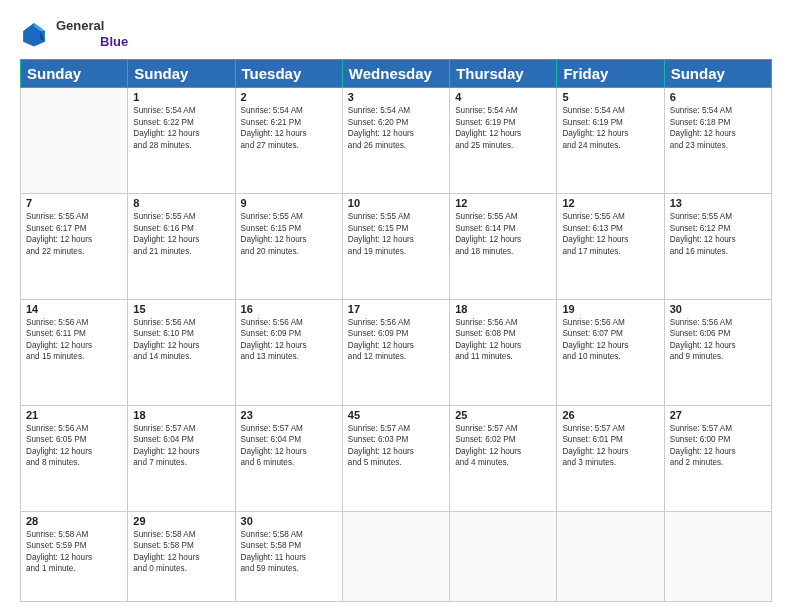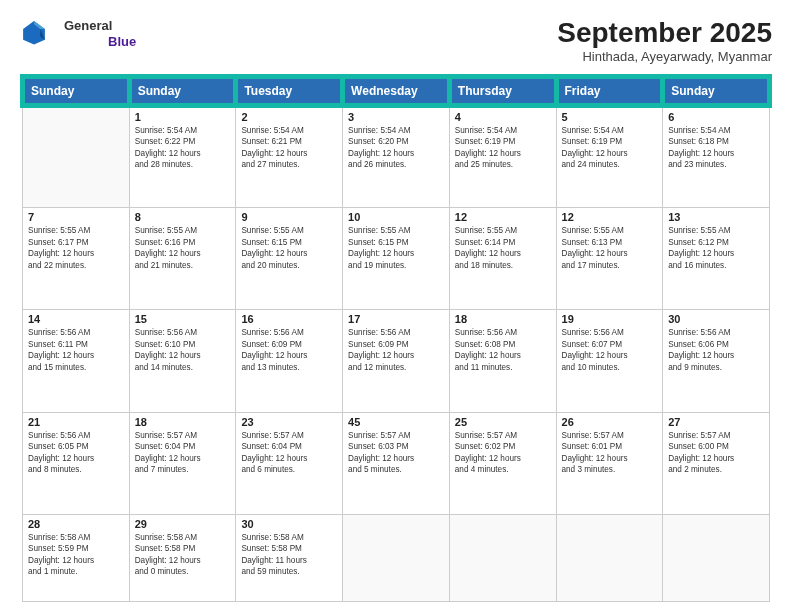--- a/index.html
+++ b/index.html
@@ -18,21 +18,22 @@
       flex-direction: column;
     }
     .header {
       display: flex;
       justify-content: space-between;
       align-items: flex-start;
       margin-bottom: 10px;
     }
     .logo {
       display: flex;
-      gap: 16px;
+      align-items: center;
+      gap: 8px;
     }
     .logo-text {
       font-size: 13px;
       font-weight: bold;
       line-height: 1.2;
     }
     .logo-text .general { color: #333; }
     .logo-text .blue { color: #4c1d95; margin-left: 44px; }
     .logo-icon {
       width: 28px;
@@ -55,23 +56,23 @@
       width: 100%;
       border-collapse: collapse;
       flex: 1;
       font-size: 9px;
     }
     .calendar th {
       background: #2a6db5;
       color: #fff;
       text-align: left;
       padding: 5px 6px;
-      font-size: 12px;
+      font-size: 15px;
       font-weight: bold;
-      border: 5px solid #14b8a6;
+      border: 1px solid #14b8a6;
     }
     .calendar td {
       border: 1px solid #ccc;
       vertical-align: top;
       padding: 3px 5px;
       width: calc(100% / 7);
       height: 88px;
     }
     .calendar td.empty {
       background: #f9f9f9;
@@ -100,24 +101,20 @@
       <svg class="logo-icon" viewBox="0 0 36 36">
         <polygon points="18,4 32,14 32,28 18,34 4,28 4,14" fill="#1a6bbf"></polygon>
         <polygon points="18,4 32,14 26,14 18,8" fill="#4a9fd5"></polygon>
         <polygon points="26,14 32,28 26,24 26,14" fill="#0d4a8a"></polygon>
       </svg>
       <div class="logo-text">
         <div class="general">General</div>
         <div class="blue">Blue</div>
       </div>
     </div>
-    <div class="title-block">
-      <div class="month-title">September 2025</div>
-      <div class="subtitle">Hinthada, Ayeyarwady, Myanmar</div>
-    </div>
   </div>
 
   <table class="calendar">
     <thead>
       <tr>
       <th>Sunday</th>
           <th>Sunday</th>
           <th>Tuesday</th>
           <th>Wednesday</th>
           <th>Thursday</th>

